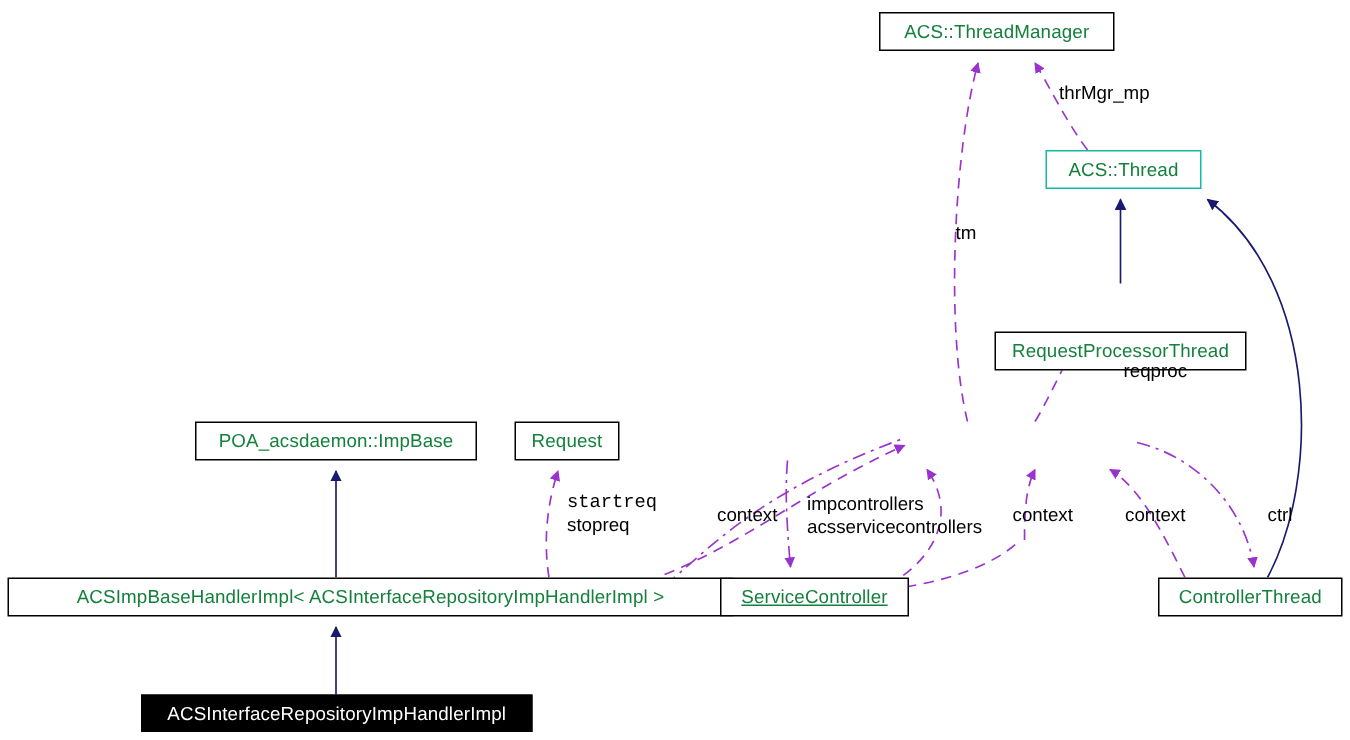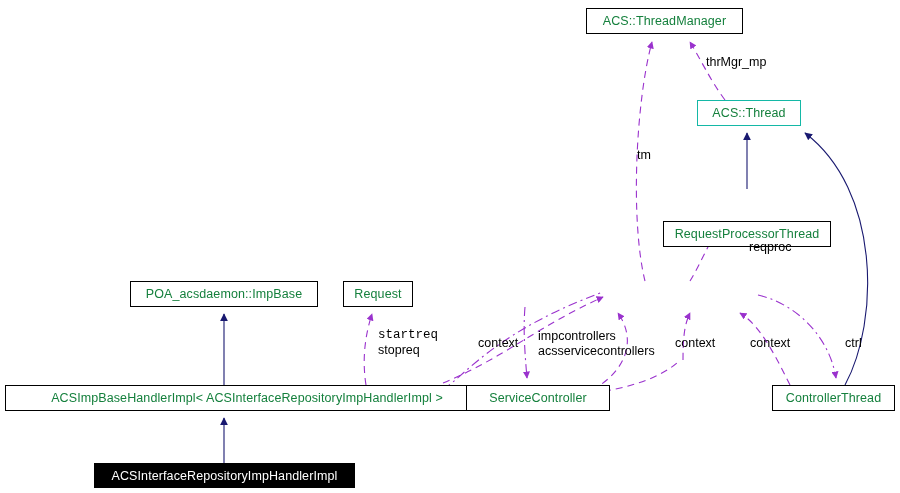--- a/index.html
+++ b/index.html
@@ -93,21 +93,21 @@
 
   <div class="node plain" style="left:663px;top:189px;width:168px;height:26px;margin-top:32px;">RequestProcessorThread</div>
 
 
   <div class="node plain" style="left:130px;top:281px;width:188px;height:26px;">POA_acsdaemon::ImpBase</div>
 
   <div class="node plain" style="left:343px;top:281px;width:70px;height:26px;">Request</div>
 
   <div class="node plain" style="left:5px;top:385px;width:484px;height:26px;">ACSImpBaseHandlerImpl&lt; ACSInterfaceRepositoryImpHandlerImpl &gt;</div>
 
-  <div class="node plain" style="left:466px;top:385px;width:144px;height:26px;">ServiceController</div>
+  <div class="node plain" style="left:480px;top:385px;width:126px;height:26px;text-decoration:underline;">ServiceController</div>
 
   <div class="node plain" style="left:772px;top:385px;width:123px;height:26px;">ControllerThread</div>
 
   <div class="node highlight" style="left:94px;top:463px;width:261px;height:25px;">ACSInterfaceRepositoryImpHandlerImpl</div>
 
   <div class="edge-label" style="left:706px;top:55px;">thrMgr_mp</div>
 
   <div class="edge-label" style="left:637px;top:148px;">tm</div>
 
   <div class="edge-label" style="left:749px;top:240px;">reqproc</div>

